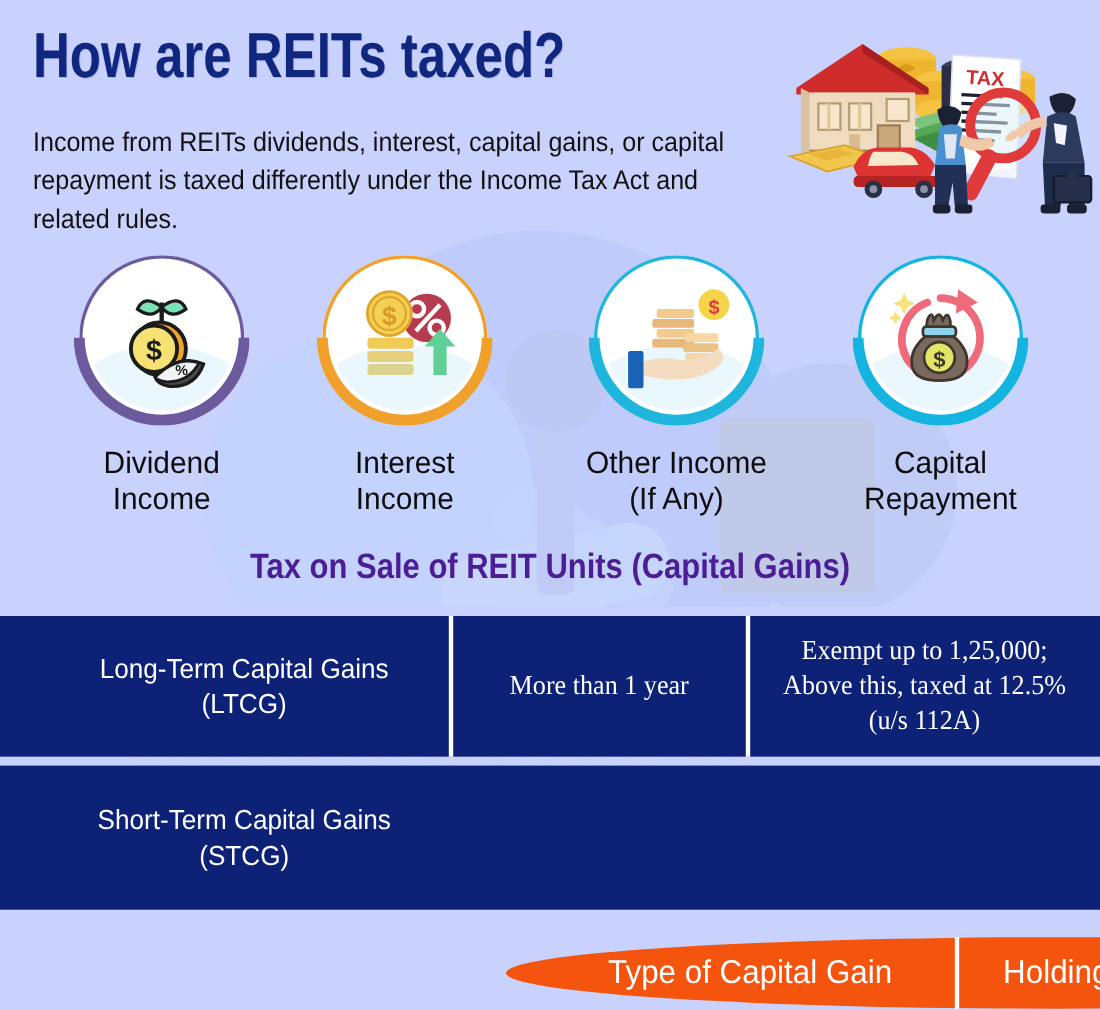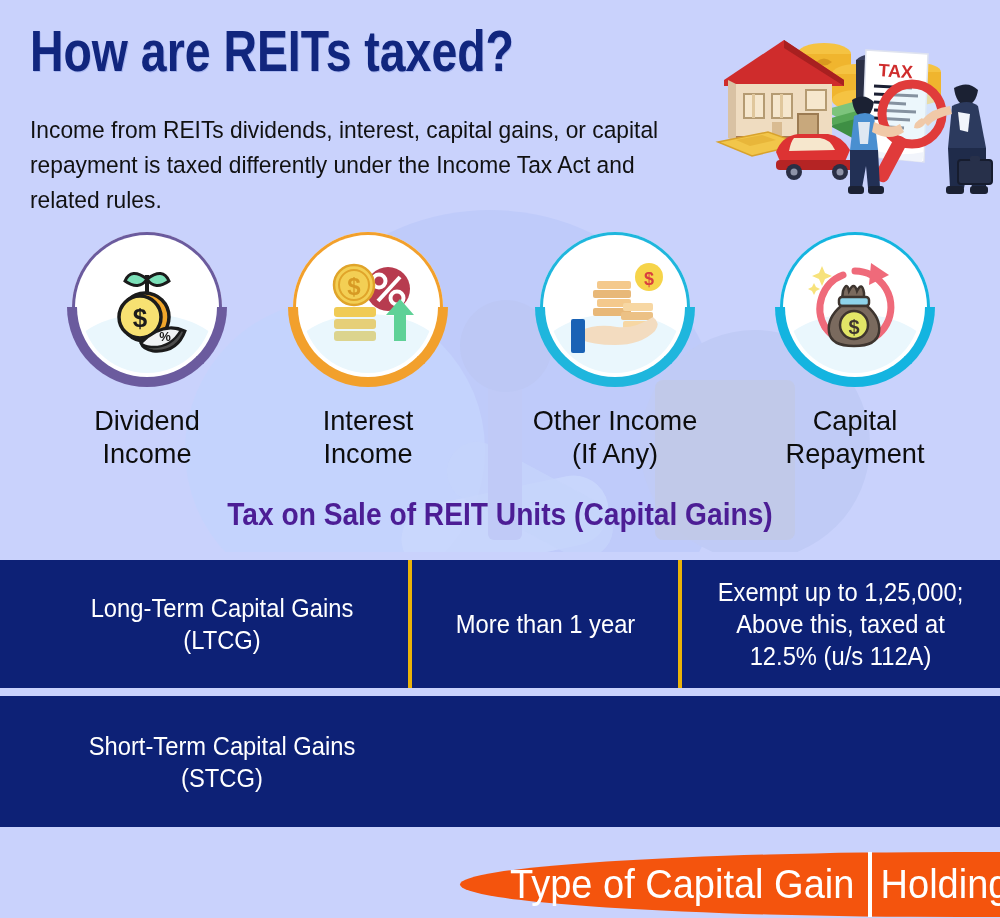--- a/index.html
+++ b/index.html
@@ -106,24 +106,24 @@
   .trow.body.r1 { height:128px; }
   .trow.body.r2 { height:131px; }
   .gap { height:8px; background:#c9d2fc; width:1000px; }
   .cell {
     display:flex; align-items:center; justify-content:center;
     text-align:center; color:#fff; position:relative;
   }
   .c-a { width:372px; }
   .c-b { width:270px; }
   .c-c { width:321px; }
-  .trow.head .cell { font-size:40px; }
+  .trow.head .cell { font-size:30px; }
   .trow.head .cell.c-b, .trow.head .cell.c-c { border-left:4px solid #fff; }
   .trow.body .cell { font-size:25px; line-height:32px; padding:0 14px; }
-  .trow.body .cell.c-b, .trow.body .cell.c-c { border-left:4px solid #eab308; }
+  .trow.body .cell.c-b, .trow.body .cell.c-c { border-left:4px solid #ffffff;font-family:Liberation Serif, serif; }
   .trow.head .cell span, .trow.body .cell span { display:inline-block; transform:scaleX(0.95); }
 </style>
 </head>
 <body>
 
 <div id="page">
 
   <div class="bg-layer">
     <div class="blob b1"></div>
     <div class="blob b2"></div>

